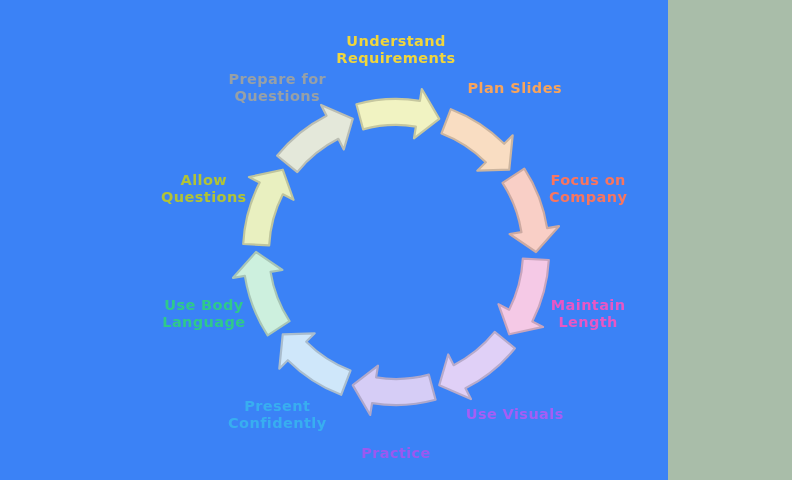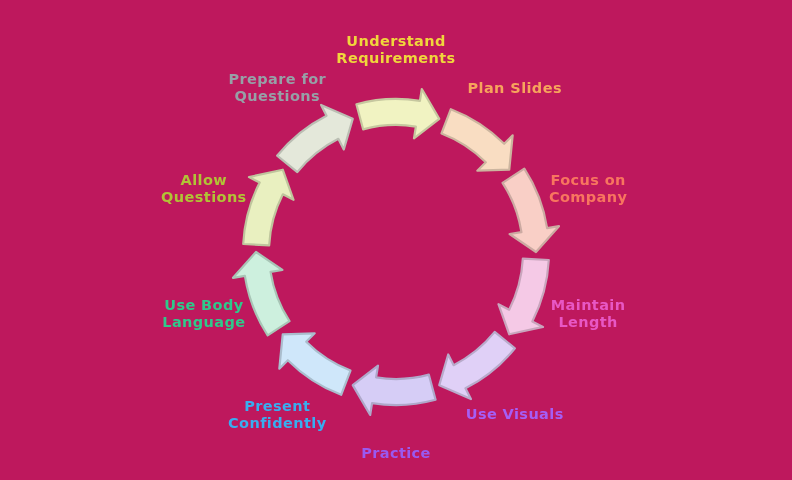--- a/index.html
+++ b/index.html
@@ -3,22 +3,22 @@
 <meta charset="utf-8">
 <style>
   html,body{margin:0;padding:0;}
   body{
     width:792px;height:480px;
     background:#a9bda9;
     font-family:"DejaVu Sans", sans-serif;
     overflow:hidden;
   }
   .stage{
-    position:relative;width:792px;height:480px;
-    background:#be185d;
+    position:relative;width:668px;height:480px;
+    background:#3b82f6;
   }
   svg text{
     font-family:"DejaVu Sans", sans-serif;
     font-weight:bold;
     font-size:14.5px;
     letter-spacing:0.4px;
   }
   svg path.arrow{
     stroke-linejoin:round;
     stroke-width:2.2;

